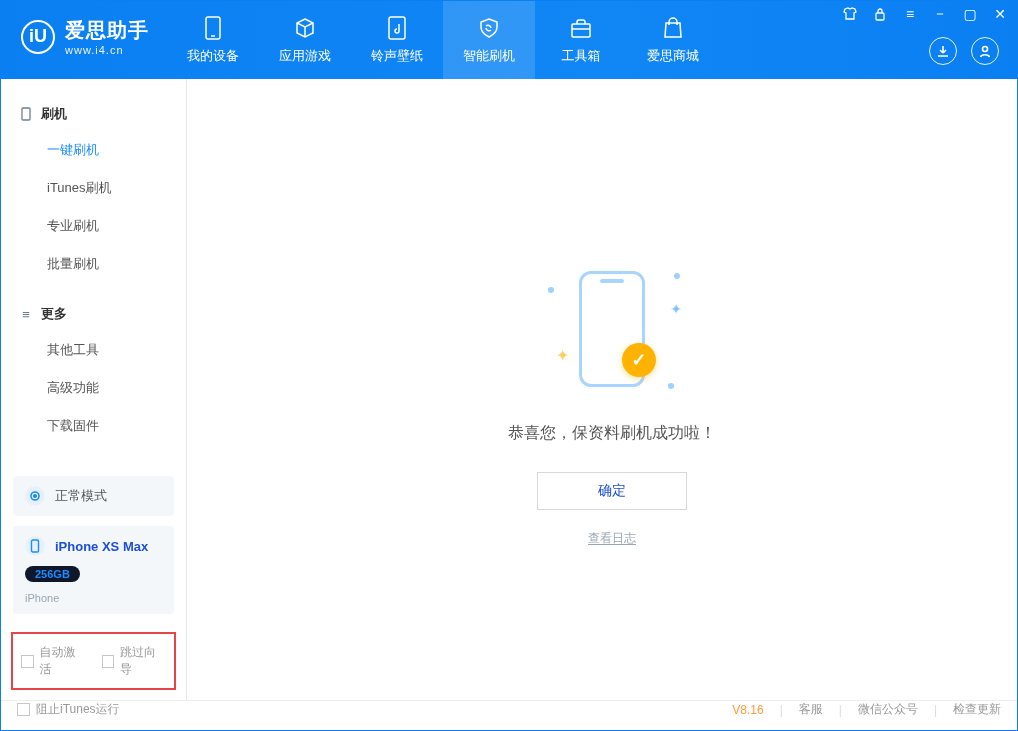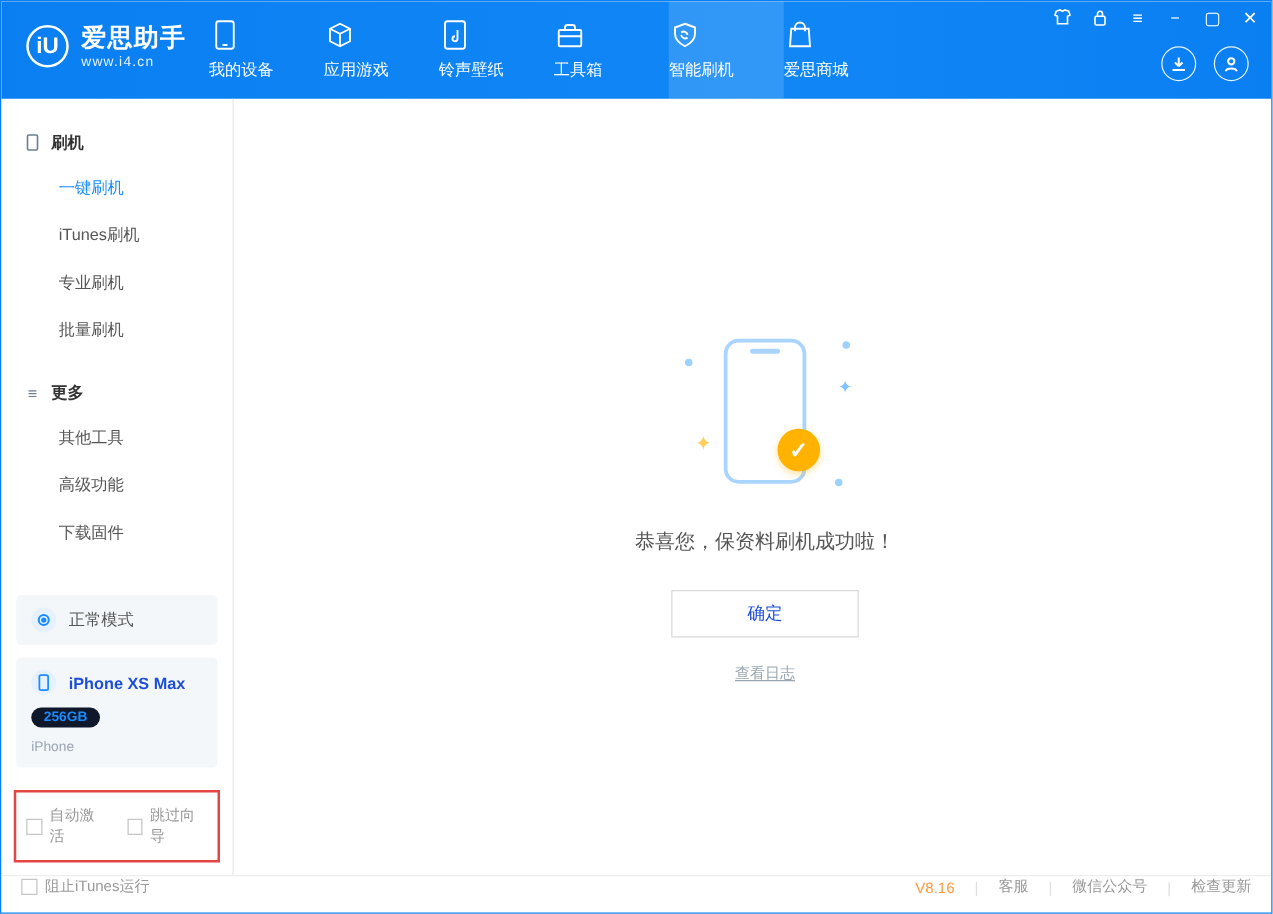--- a/index.html
+++ b/index.html
@@ -20,21 +20,21 @@
   border: 2px solid #fff; display: flex; align-items: center; justify-content: center;
   font-weight: bold; font-size: 18px;
 }
 .logo-text { margin-left: 10px; }
 .logo-title { font-size: 20px; font-weight: 600; letter-spacing: 1px; }
 .logo-sub { font-size: 11px; opacity: .9; letter-spacing: 1px; }
 
 .tabs { display: flex; height: 100%; }
 .tab {
   width: 92px; height: 100%; display: flex; flex-direction: column;
-  align-items: flex-start; justify-content: center; gap: 6px;
+  align-items: center; justify-content: center; gap: 6px;
   font-size: 13px; cursor: pointer;
 }
 .tab.active { background: rgba(255,255,255,.14); }
 .tab-ico { width: 26px; height: 26px; display:flex; align-items:center; justify-content:center; }
 .tab-ico svg { stroke:#fff; }
 
 .win-ctrls {
   position: absolute; right: 8px; top: 4px; display: flex; gap: 12px;
   font-size: 14px; align-items: center;
 }
@@ -159,37 +159,37 @@
     </div>
     <div class="tab">
       <span class="tab-ico">
           <svg width="20" height="24" fill="none" stroke-width="1.5">
             <rect x="2" y="1" width="16" height="22" rx="2"></rect>
             <path d="M12 8v7a2 2 0 11-2-2"></path>
           </svg>
         </span>
       <span>铃声壁纸</span>
     </div>
+    <div class="tab active">
+      <span class="tab-ico">
+          <svg width="24" height="24" fill="none" stroke-width="1.5">
+            <path d="M12 3l8 3v5c0 5-4 8-8 10-4-2-8-5-8-10V6l8-3z"></path>
+            <path d="M9 10a3 3 0 015 2m0 2a3 3 0 01-5-2"></path>
+          </svg>
+        </span>
+      <span>智能刷机</span>
+    </div>
     <div class="tab">
       <span class="tab-ico">
           <svg width="24" height="22" fill="none" stroke-width="1.5">
             <rect x="3" y="7" width="18" height="13" rx="1"></rect>
             <path d="M8 7V5a2 2 0 012-2h4a2 2 0 012 2v2M3 12h18"></path>
           </svg>
         </span>
       <span>工具箱</span>
-    </div>
-    <div class="tab active">
-      <span class="tab-ico">
-          <svg width="24" height="24" fill="none" stroke-width="1.5">
-            <path d="M12 3l8 3v5c0 5-4 8-8 10-4-2-8-5-8-10V6l8-3z"></path>
-            <path d="M9 10a3 3 0 015 2m0 2a3 3 0 01-5-2"></path>
-          </svg>
-        </span>
-      <span>智能刷机</span>
     </div>
     <div class="tab">
       <span class="tab-ico">
           <svg width="22" height="24" fill="none" stroke-width="1.5">
             <path d="M4 7h14l1 14H3L4 7z"></path>
             <path d="M7 9V6a4 4 0 018 0v3"></path>
           </svg>
         </span>
       <span>爱思商城</span>
     </div>

